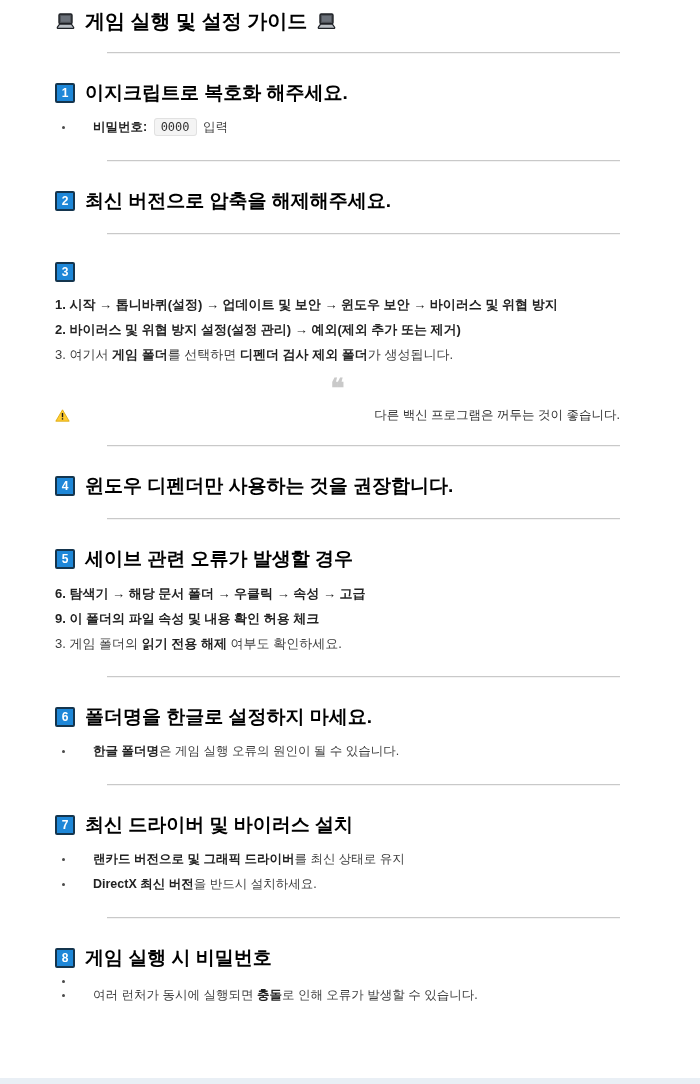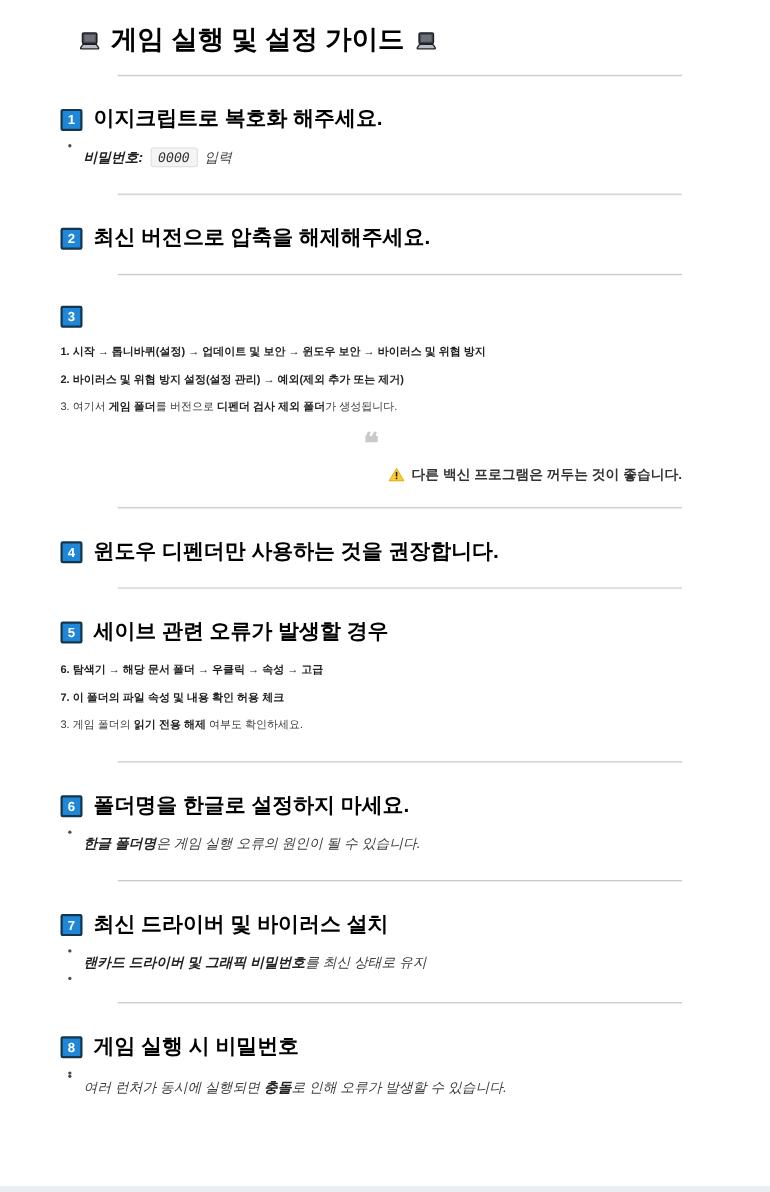--- a/index.html
+++ b/index.html
@@ -4,58 +4,58 @@
 <style>
   html,body{margin:0;padding:0;}
   body{
     width:700px;height:1084px;position:relative;overflow:hidden;
     background:#ffffff;color:#3d3d3d;
     font-family:"Liberation Sans","DejaVu Sans",sans-serif;
   }
   .container{padding:8px 80px 0 55px;}
   h1{
     display:flex;align-items:center;gap:9px;
-    margin:16px;font-size:24px;font-weight:700;color:#000;line-height:26px;
+    margin:0;font-size:20px;font-weight:700;color:#000;line-height:26px;
   }
   hr{
     border:none;border-top:1px solid #c9c9c9;box-shadow:0 1px 0 #f3f3f3;
     margin:20px 0 0 52px;height:0;
   }
   hr.title-hr{margin-top:18px;}
   section h2{
     display:flex;align-items:center;gap:10px;
     margin:28px 0 0;font-size:19px;font-weight:700;color:#000;line-height:24px;
   }
   .badge{
     width:16px;height:16px;flex:0 0 auto;
     background:#1e87d8;border:2px solid #14354e;border-radius:2px;
     color:#fff;font-size:12px;font-weight:700;
     display:flex;align-items:center;justify-content:center;
   }
   .olist,.ulist{margin-top:10px;}
-  .oitem{font-size:10px;line-height:25px;color:#3d3d3d;}
+  .oitem{font-size:13px;line-height:25px;color:#3d3d3d;}
   .uitem{
     font-size:12.5px;line-height:25px;color:#3d3d3d;
-    display:flex;align-items:flex-start;gap:11px;padding-left:7px;font-style:italic;
+    display:flex;align-items:center;gap:28px;padding-left:7px;
   }
   .dot{width:3px;height:3px;border-radius:50%;background:#4a4a4a;flex:0 0 auto;}
   .b{font-weight:700;color:#222;}
   .code{
     font-family:"DejaVu Sans Mono","Liberation Mono",monospace;
     font-size:12px;color:#333;background:#f4f4f4;
     border:1px solid #e1e1e1;border-radius:3px;padding:1px 6px;margin:0 3px;
   }
   .quote-block{margin-top:8px;text-align:center;}
   .qmark{
     font-family:"DejaVu Serif","Liberation Serif",serif;
     font-size:26px;line-height:26px;color:#c9c9c9;font-weight:700;
   }
   .qtext{
-    margin-top:4px;font-size:12.5px;font-weight:700;color:#333;
-    display:flex;align-items:center;justify-content:flex-end;gap:6px;line-height:20px;
+    margin-top:4px;font-size:12.5px;font-weight:400;color:#333;
+    display:flex;align-items:center;justify-content:space-between;gap:6px;line-height:20px;
   }
   .laptop-svg,.warn-svg{display:inline-block;vertical-align:middle;flex:0 0 auto;}
   .bottom-strip{
     position:absolute;left:0;bottom:0;width:700px;height:6px;background:#e9eff5;
   }
 </style>
 </head>
 <body>
 
 <div class="container">
@@ -100,21 +100,21 @@
 
   </section>
 <hr>
   <section>
     <h2>
       <span class="badge">3</span>
     </h2>
     <div class="olist">
           <div class="oitem"><span class="b">1. 시작 → 톱니바퀴(설정) → 업데이트 및 보안 → 윈도우 보안 → 바이러스 및 위협 방지</span></div>
           <div class="oitem"><span class="b">2. 바이러스 및 위협 방지 설정(설정 관리) → 예외(제외 추가 또는 제거)</span></div>
-          <div class="oitem"><span>3. 여기서 </span><span class="b">게임 폴더</span><span>를 버전으로 </span><span class="b">디펜더 검사 제외 폴더</span><span>가 생성됩니다.</span></div>
+          <div class="oitem"><span>3. 여기서 </span><span class="b">게임 폴더</span><span>를 선택하면 </span><span class="b">디펜더 검사 제외 폴더</span><span>가 생성됩니다.</span></div>
         </div>
 
     <div class="quote-block">
       <div class="qmark">❝</div>
       <div class="qtext">
         <svg class="warn-svg" width="15" height="13" viewBox="0 0 15 13">
           <path d="M7.5 0.8 L14.2 12.2 H0.8 Z" fill="#ffcc33" stroke="#d9a400" stroke-width="0.8"></path>
           <rect x="6.8" y="4" width="1.4" height="4.2" fill="#1a1a1a"></rect>
           <rect x="6.8" y="9.2" width="1.4" height="1.4" fill="#1a1a1a"></rect>
         </svg>
@@ -132,21 +132,21 @@
 
   </section>
 <hr>
   <section>
     <h2>
       <span class="badge">5</span>
       <span class="htext">세이브 관련 오류가 발생할 경우</span>
     </h2>
     <div class="olist">
           <div class="oitem"><span class="b">6. 탐색기 → 해당 문서 폴더 → 우클릭 → 속성 → 고급</span></div>
-          <div class="oitem"><span class="b">7. 이 폴더의 파일 속성 및 내용 확인 허용 체크</span></div>
+          <div class="oitem"><span class="b">9. 이 폴더의 파일 속성 및 내용 확인 허용 체크</span></div>
           <div class="oitem"><span>3. 게임 폴더의 </span><span class="b">읽기 전용 해제</span><span> 여부도 확인하세요.</span></div>
         </div>
 
   </section>
 <hr>
   <section>
     <h2>
       <span class="badge">6</span>
       <span class="htext">폴더명을 한글로 설정하지 마세요.</span>
     </h2>
@@ -162,24 +162,25 @@
 <hr>
   <section>
     <h2>
       <span class="badge">7</span>
       <span class="htext">최신 드라이버 및 바이러스 설치</span>
     </h2>
 
     <div class="ulist">
           <div class="uitem">
             <span class="dot"></span>
-            <span><span class="b">랜카드 드라이버 및 그래픽 비밀번호</span><span>를 최신 상태로 유지</span></span>
-          </div>
-          <div class="uitem">
-            <span class="dot"></span>
+            <span><span class="b">랜카드 버전으로 및 그래픽 드라이버</span><span>를 최신 상태로 유지</span></span>
+          </div>
+          <div class="uitem">
+            <span class="dot"></span>
+            <span><span class="b">DirectX 최신 버전</span><span>을 반드시 설치하세요.</span></span>
           </div>
         </div>
 
   </section>
 <hr>
   <section>
     <h2>
       <span class="badge">8</span>
       <span class="htext">게임 실행 시 비밀번호</span>
     </h2>

